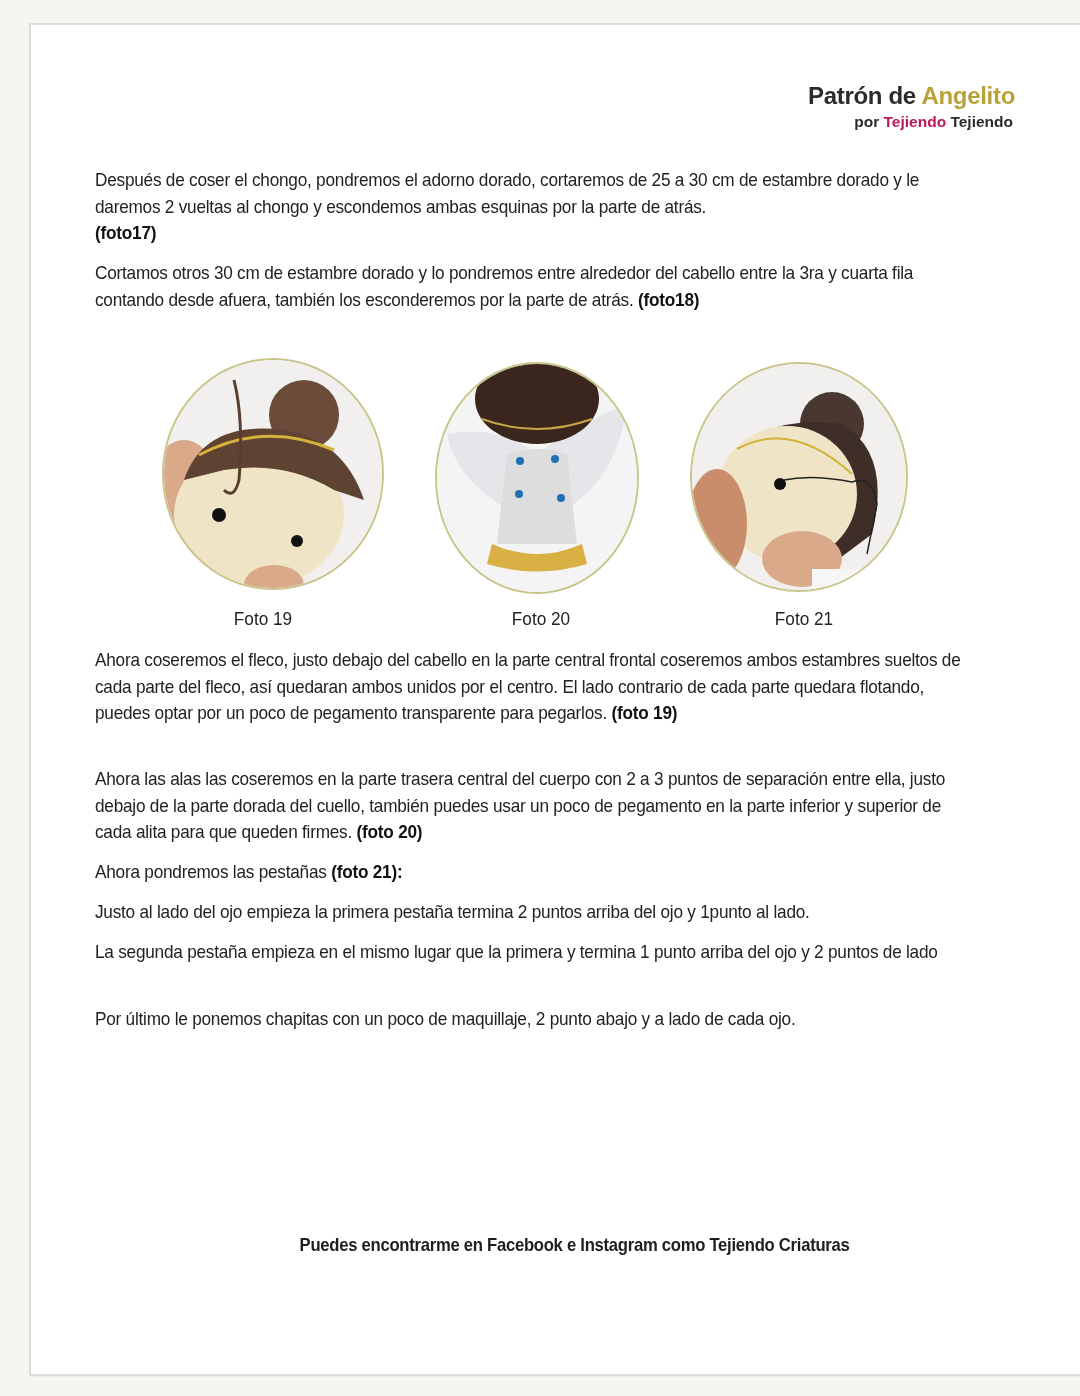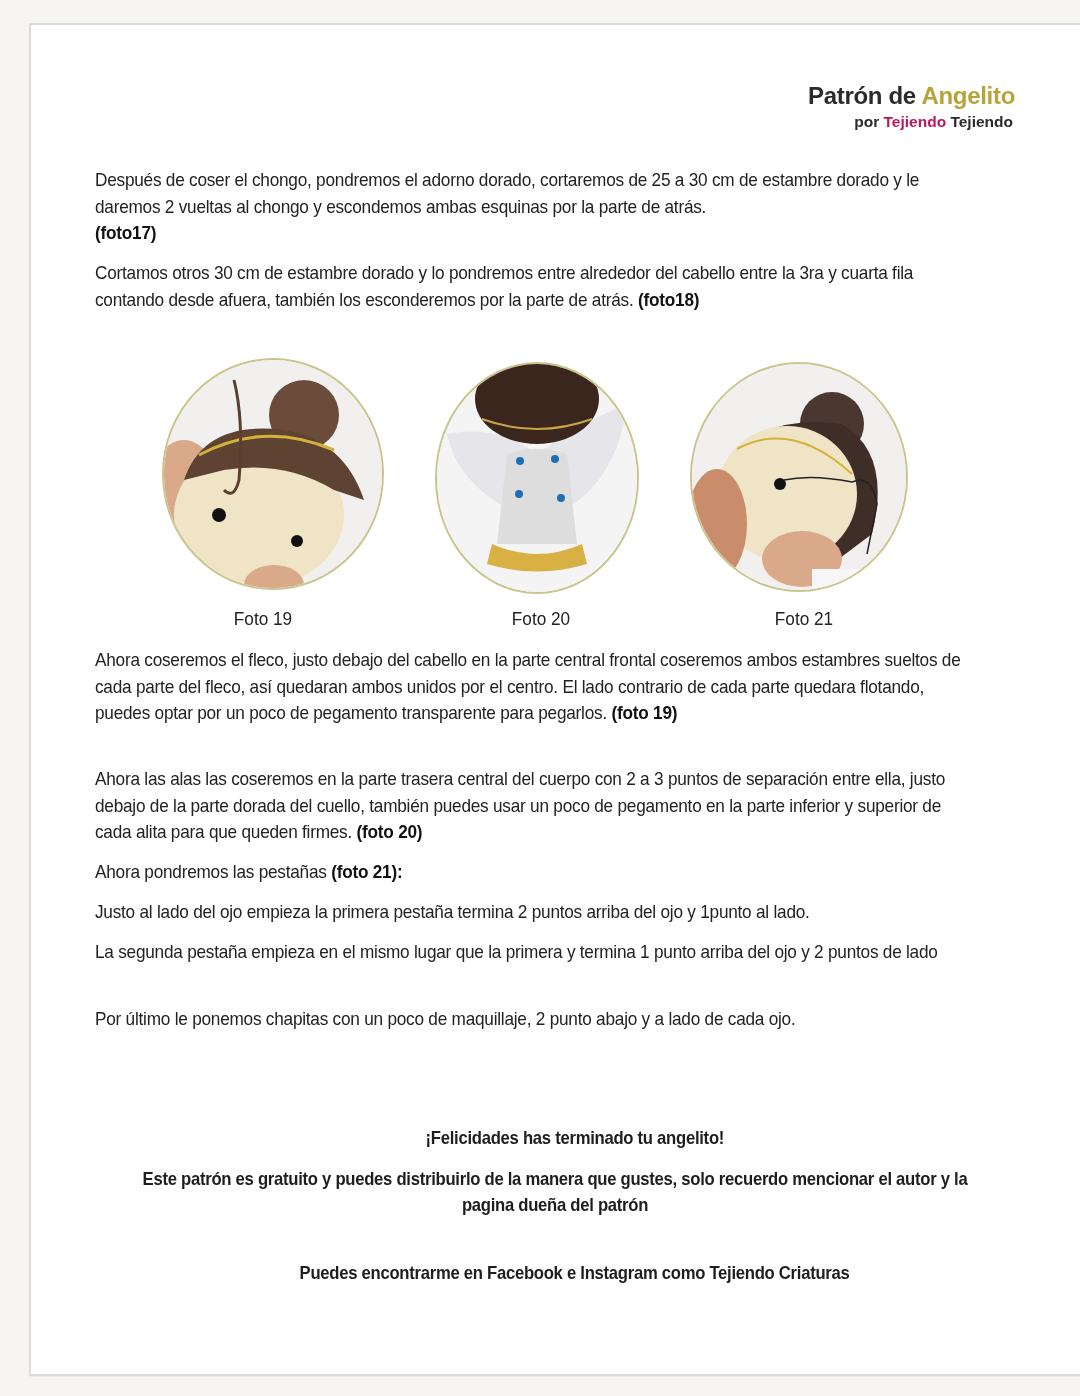--- a/index.html
+++ b/index.html
@@ -165,17 +165,15 @@
   </p>
 
   <p class="para" style="top:914px;">
     <span>La segunda pestaña empieza en el mismo lugar que la primera y termina 1 punto arriba del ojo y 2 puntos de lado</span>
   </p>
 
   <p class="para" style="top:981px;">
     <span>Por último le ponemos chapitas con un poco de maquillaje, 2 punto abajo y a lado de cada ojo.</span>
   </p>
 
-  <div class="closing" style="top:1100px;"><span class="inner">¡Felicidades has terminado tu angelito!</span></div>
-  <div class="closing" style="top:1141px; left:64px; width:920px;"><span class="inner">Este patrón es gratuito y puedes distribuirlo de la manera que gustes, solo recuerdo mencionar el autor y la pagina dueña del patrón</span></div>
-  <div class="closing" style="top:1207px;margin-top:28px;"><span class="inner">Puedes encontrarme en Facebook e Instagram como Tejiendo Criaturas</span></div>
+  <div class="closing" style="top:1207px;"><span class="inner">Puedes encontrarme en Facebook e Instagram como Tejiendo Criaturas</span></div>
 
 </div>
 
 </body></html>

